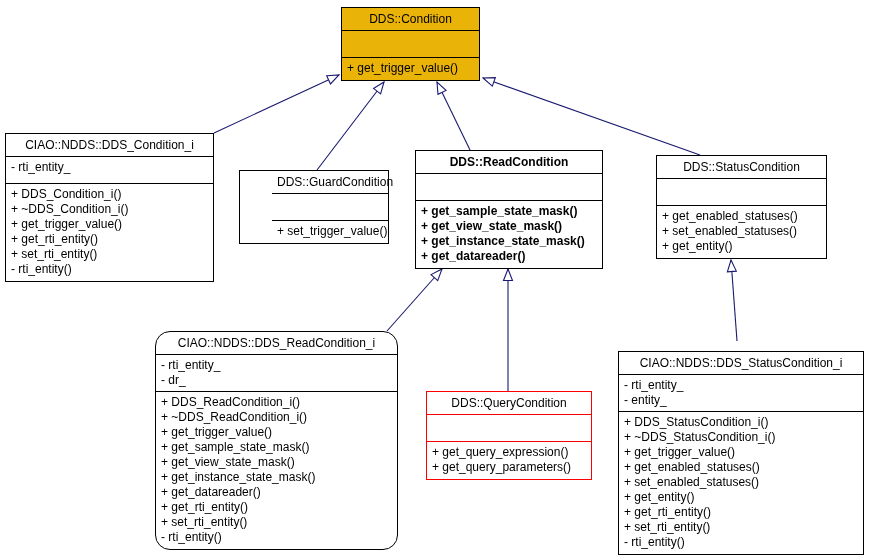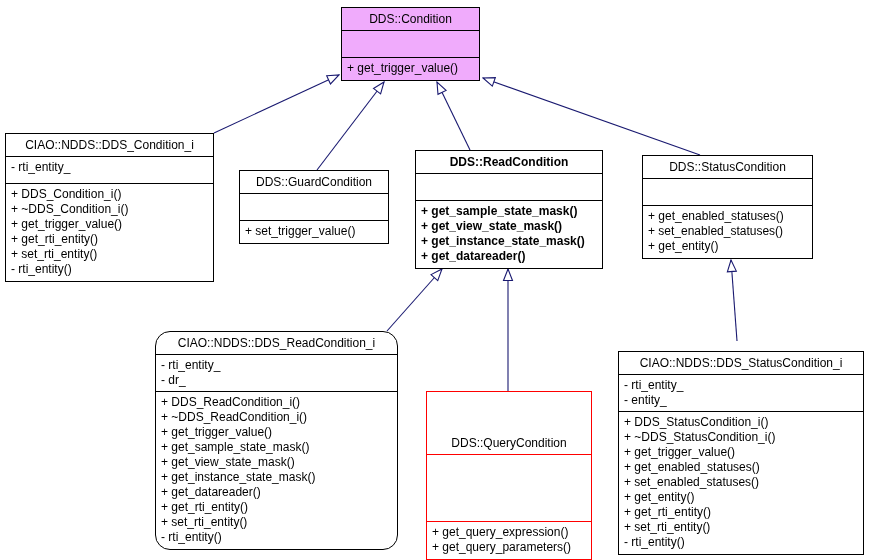--- a/index.html
+++ b/index.html
@@ -27,37 +27,37 @@
   }
   .uml-node {
     position: absolute;
     box-sizing: border-box;
     border: 1px solid #000000;
     background: #ffffff;
     font-size: 12px;
     color: #000000;
     cursor: pointer;
   }
-  .uml-node.highlight { background: #f0abfc; }
+  .uml-node.highlight { background: #eab308; }
   .uml-node.red { border-color: #ff0000; }
   .uml-title {
     text-align: center;
     padding: 3px 5px;
     line-height: 16px;
     border-bottom: 1px solid #000000;
     white-space: nowrap;
   }
   .uml-attrs {
     padding: 3px 5px;
     border-bottom: 1px solid #000000;
     min-height: 20px;
   }
   .uml-methods { padding: 3px 5px 4px 5px; }
   .uml-node.red .uml-title,
-  .uml-node.red .uml-attrs { border-color: #ff0000; margin-top: 40px; }
+  .uml-node.red .uml-attrs { border-color: #ff0000; }
   .member {
     line-height: 15px;
     white-space: nowrap;
   }
 </style>
 </head>
 <body>
 
 <div id="diagram">
 
@@ -92,40 +92,40 @@
     <div class="uml-methods">
         <div class="member">+ DDS_Condition_i()</div>
         <div class="member">+ ~DDS_Condition_i()</div>
         <div class="member">+ get_trigger_value()</div>
         <div class="member">+ get_rti_entity()</div>
         <div class="member">+ set_rti_entity()</div>
         <div class="member">- rti_entity()</div>
       </div>
   </div>
 
-  <div class="uml-node" style="left:239px; top:170px; width:150px;">
+  <div class="uml-node" style="left:239px; top:170px; width:150px;padding-left:32px;">
     <div class="uml-title">DDS::GuardCondition</div>
     <div class="uml-attrs"></div>
     <div class="uml-methods">
         <div class="member">+ set_trigger_value()</div>
       </div>
   </div>
 
   <div class="uml-node" style="left:415px; top:150px; width:188px;font-weight:bold;">
     <div class="uml-title">DDS::ReadCondition</div>
     <div class="uml-attrs"></div>
     <div class="uml-methods">
         <div class="member">+ get_sample_state_mask()</div>
         <div class="member">+ get_view_state_mask()</div>
         <div class="member">+ get_instance_state_mask()</div>
         <div class="member">+ get_datareader()</div>
       </div>
   </div>
 
-  <div class="uml-node" style="left:642px; top:155px; width:171px;">
+  <div class="uml-node" style="left:656px; top:155px; width:171px;">
     <div class="uml-title">DDS::StatusCondition</div>
     <div class="uml-attrs"></div>
     <div class="uml-methods">
         <div class="member">+ get_enabled_statuses()</div>
         <div class="member">+ set_enabled_statuses()</div>
         <div class="member">+ get_entity()</div>
       </div>
   </div>
 
   <div class="uml-node" style="left:155px; top:331px; width:243px;border-radius:15px;">

